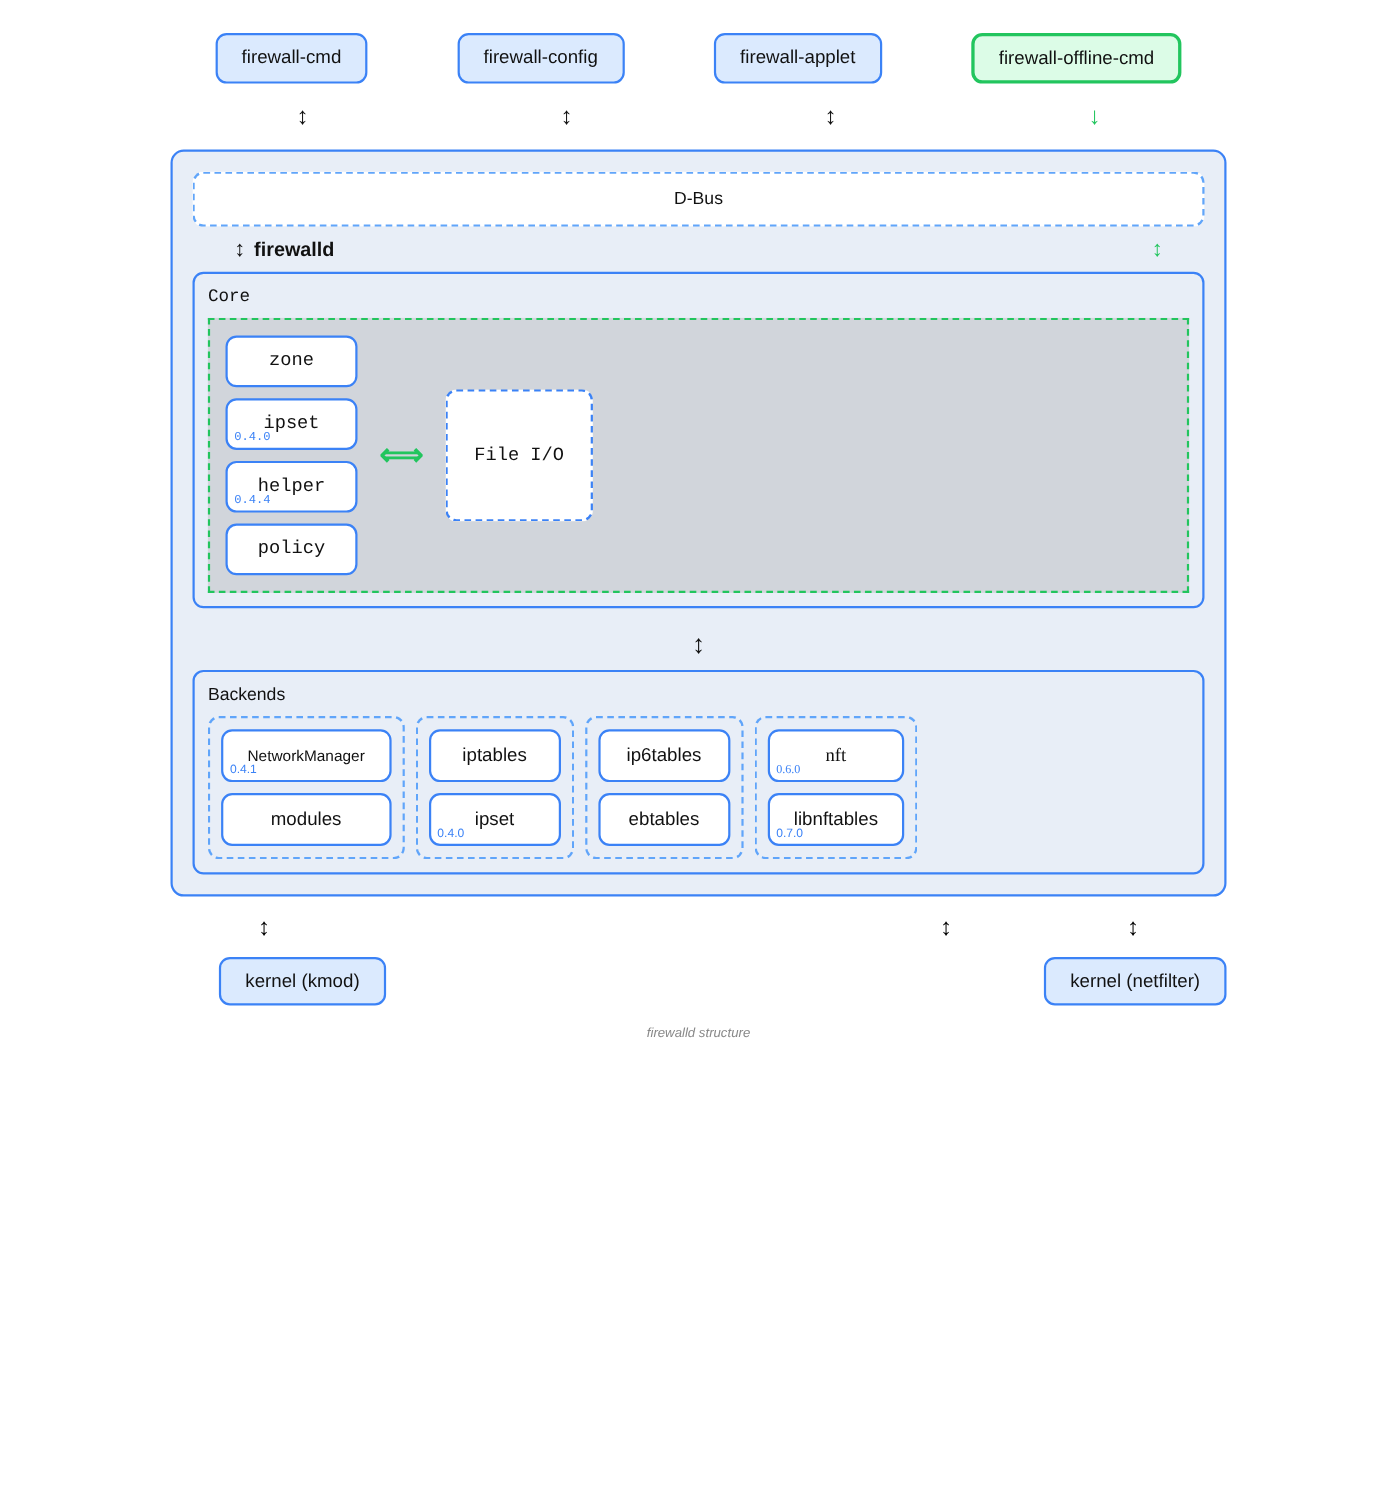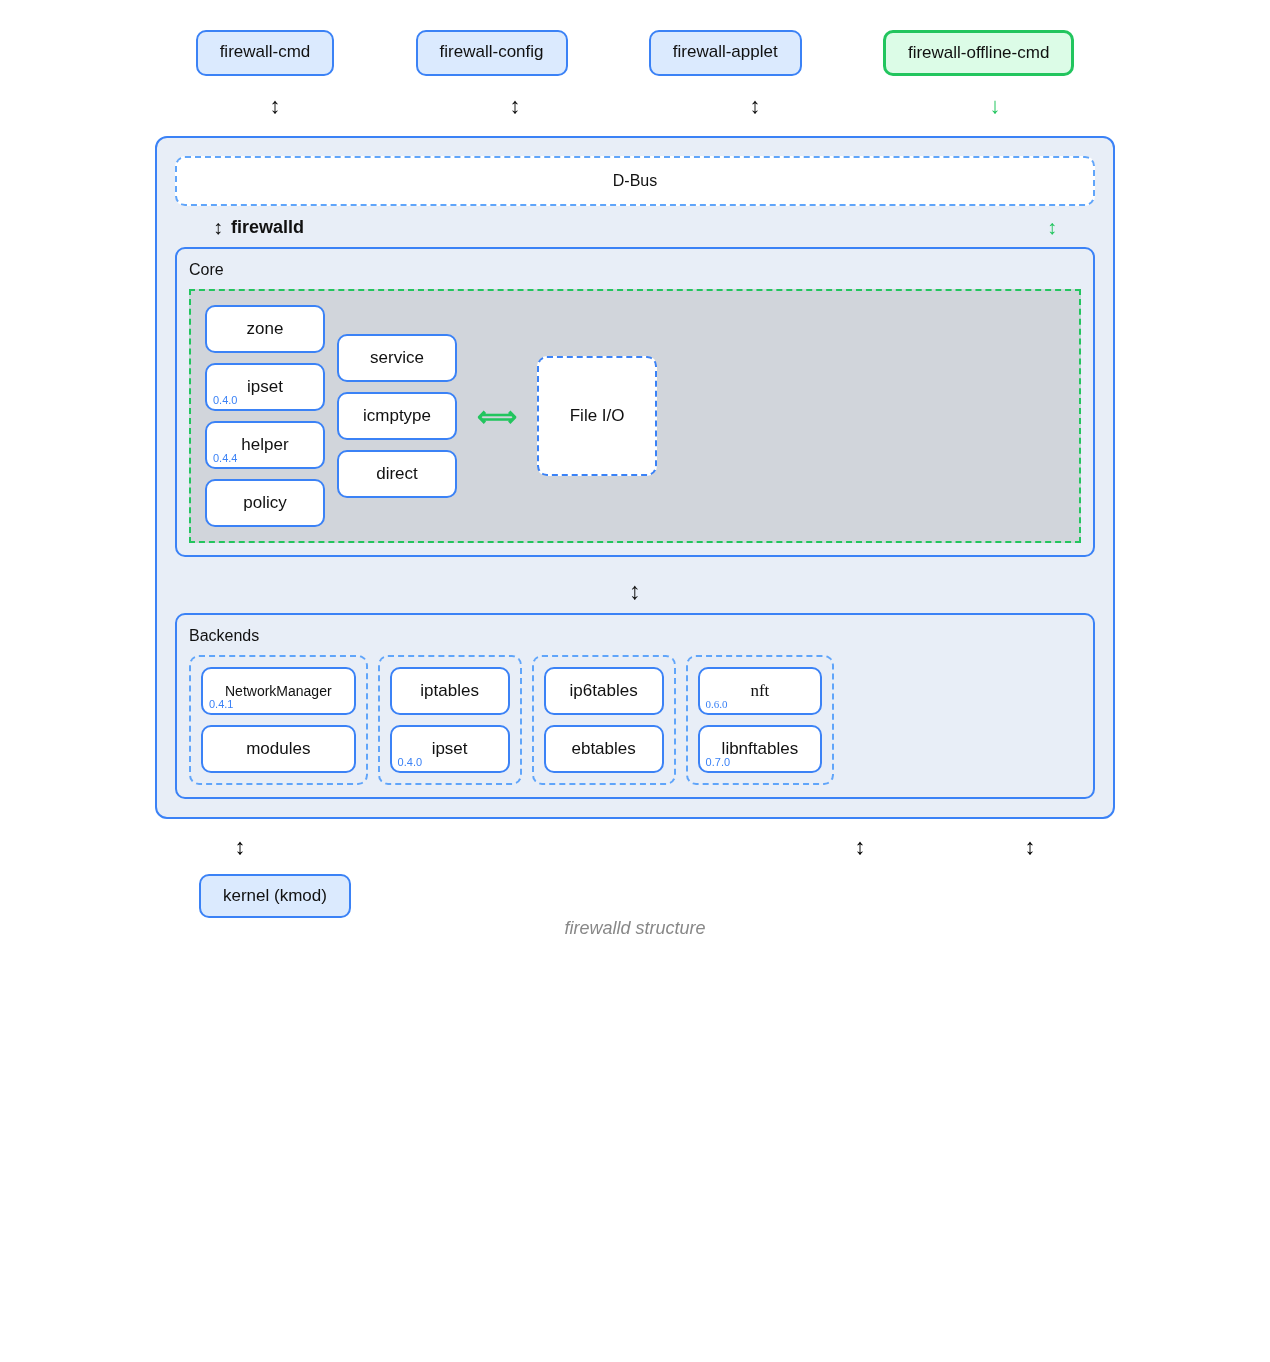--- a/index.html
+++ b/index.html
@@ -125,20 +125,21 @@
     }
 
     
     .core-section {
       border: 2px solid #3b82f6;
       border-radius: 10px;
       background: #e8eef7;
       padding: 12px 12px 12px 12px;
       margin-bottom: 12px;
       position: relative;
+      font-family: Liberation Mono, monospace;
     }
     .section-label {
       font-size: 16px;
       color: #111;
       font-weight: 500;
       margin-bottom: 10px;
     }
 
     
     .inner-green-box {
@@ -224,23 +225,24 @@
       display: flex;
       flex-direction: column;
       gap: 10px;
       border: 2px dashed #60a5fa;
       border-radius: 10px;
       padding: 10px;
     }
 
     
     .caption {
-      font-size: 18px;
+      font-size: 12px;
       color: #888;
       font-style: italic;
+      margin-top: 18px;
       text-align: center;
     }
 
     
     .v-label {
       position: absolute;
       bottom: 3px;
       left: 6px;
       font-size: 11px;
       color: #3b82f6;
@@ -302,31 +304,20 @@
           </div>
           <div class="item-box">
             <span>helper</span>
             <span class="v-label">0.4.4</span>
           </div>
           <div class="item-box">
             <span>policy</span>
           </div>
         </div>
 
-        <div class="items-right">
-          <div class="item-box">
-            <span>service</span>
-          </div>
-          <div class="item-box">
-            <span>icmptype</span>
-          </div>
-          <div class="item-box">
-            <span>direct</span>
-          </div>
-        </div>
 
         <div class="arrow-horiz-green">⟺</div>
 
         <div class="fileio-box">File I/O</div>
 
       </div>
     </div>
 
     <div class="center-arrow-row">
       <span class="arrow-both" style="font-size:24px;">↕</span>
@@ -394,17 +385,18 @@
     </div>
 
     <div style="display:flex;justify-content:center;width:170px;">
       <span style="font-size:22px;font-weight:bold;">↕</span>
     </div>
   </div>
 
   <div style="display:flex; flex-direction:row; justify-content:space-between; width:100%;padding-left:44px;">
     <div class="tool-box">kernel (kmod)</div>
     <div style="flex:1;"></div>
+    <div class="tool-box">kernel (netfilter)</div>
   </div>
 
   <div class="caption">firewalld structure</div>
 
 </div>
 
 </body></html>

